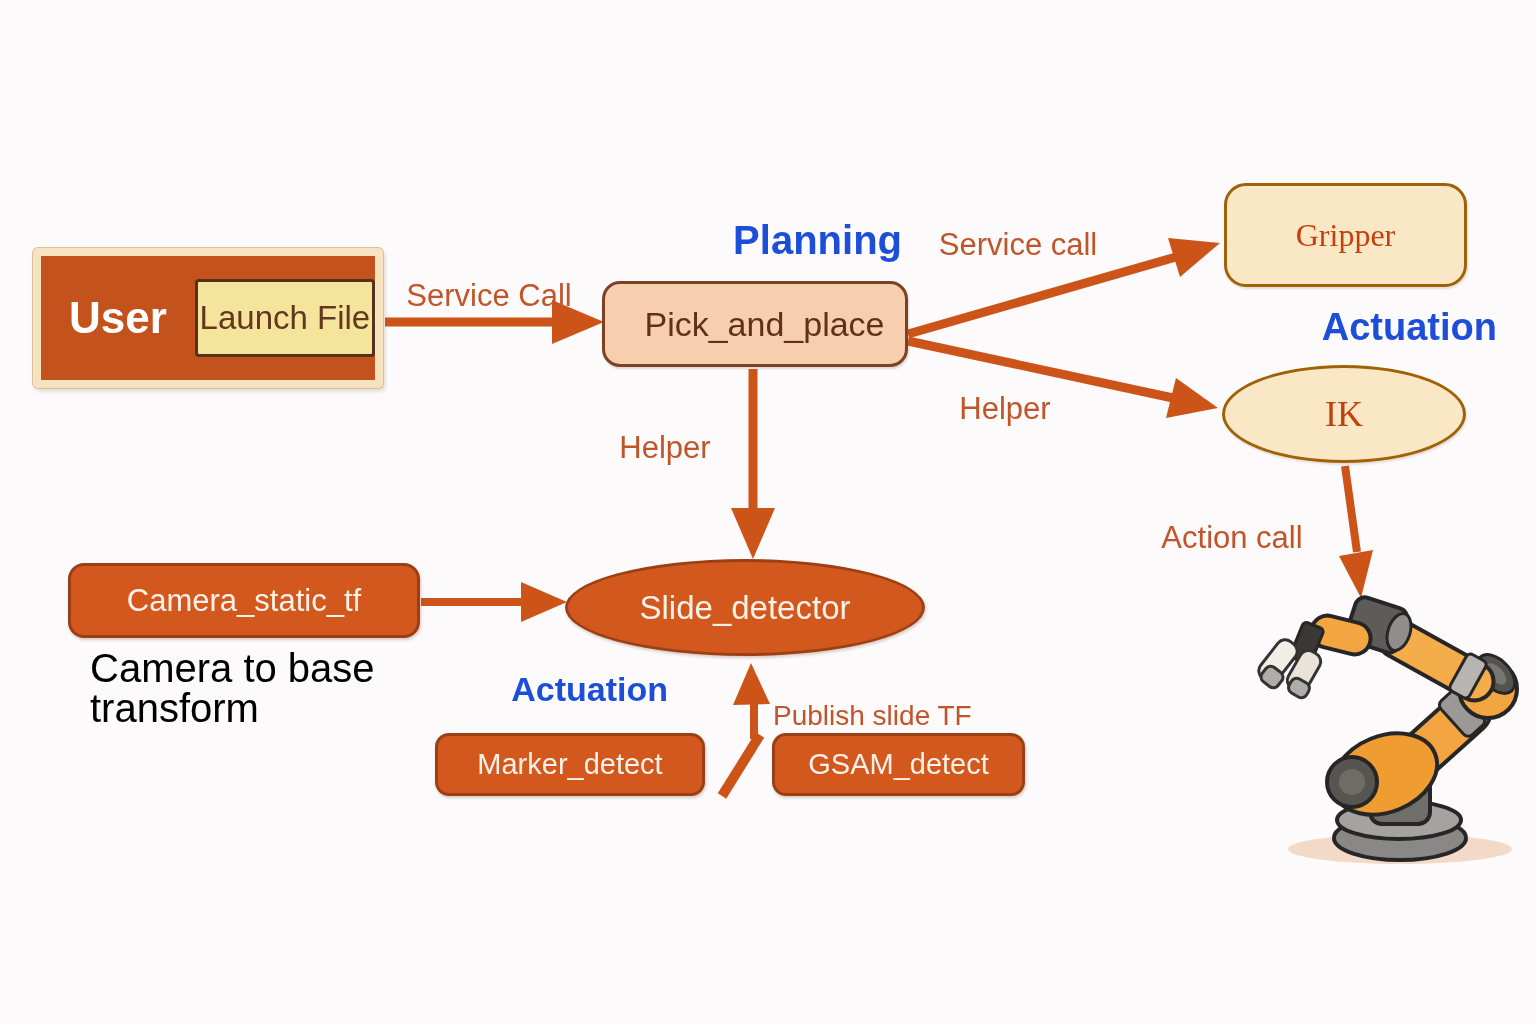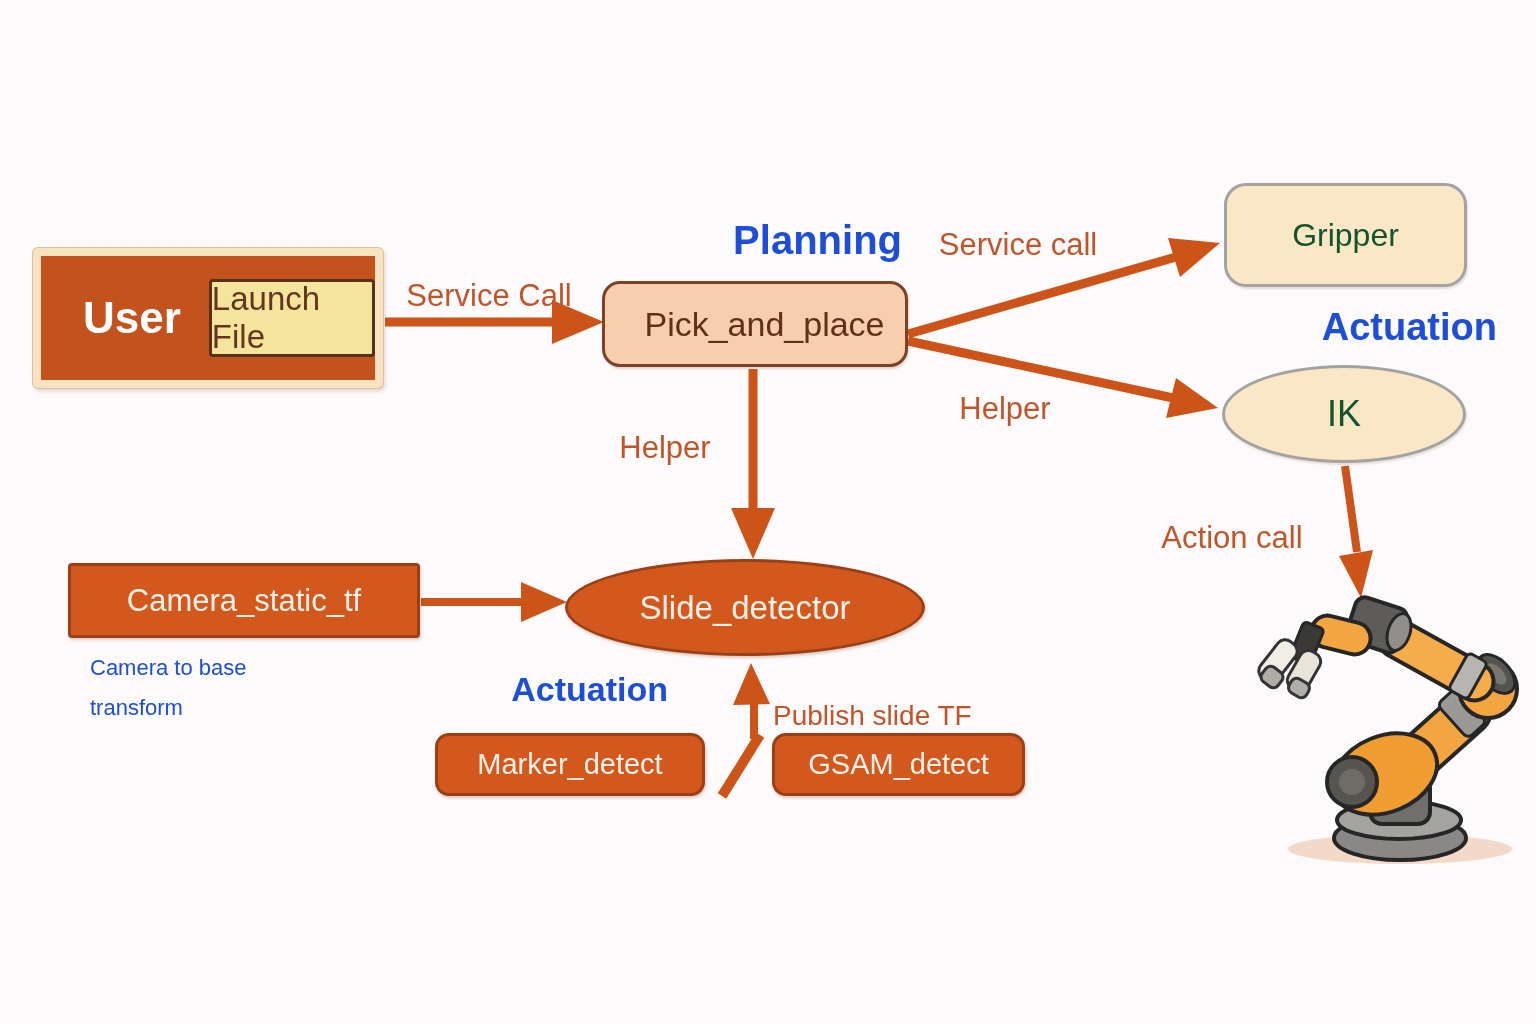--- a/index.html
+++ b/index.html
@@ -9,30 +9,30 @@
     font-family:"Liberation Sans","DejaVu Sans",sans-serif;
   }
   .abs{position:absolute;}
   svg.layer{position:absolute;left:0;top:0;pointer-events:none;}
   .node{
     position:absolute;display:flex;align-items:center;justify-content:center;
     box-sizing:border-box;text-align:center;
   }
   .node-peach{background:#F7CFAF;border:3px solid #7B4226;border-radius:18px;
     color:#5E3118;box-shadow:1px 2px 2px rgba(110,60,25,.18);padding-left:19px;}
-  .node-cream{background:#FAE7C6;border:3px solid #a3a3a3;color:#14532d;
-    box-shadow:1px 2px 2px rgba(110,60,25,.15);}
+  .node-cream{background:#FAE7C6;border:3px solid #a16207;color:#c2410c;
+    box-shadow:1px 2px 2px rgba(110,60,25,.15);font-family:Liberation Serif, serif;}
   .node-orange{background:#D2581E;border:3px solid #9C3F15;color:#FCF1E8;
     box-shadow:1px 2px 3px rgba(110,60,25,.25);}
   .ellipse{border-radius:50%;}
   .title{position:absolute;color:#1d4ed8;font-weight:bold;text-align:right;}
   .edge-label{position:absolute;color:#C0552A;text-align:center;}
   .user-box{background:#F8E3C1;border-radius:5px;box-shadow:0 0 0 1px #DCC09B,2px 3px 4px rgba(110,60,25,.2);}
   .user-fill{position:absolute;inset:8px;background:#C4521D;display:flex;align-items:center;
-    padding-left:42px;gap:28px;box-sizing:border-box;}
+    padding-left:28px;gap:28px;box-sizing:border-box;}
   .user-label{color:#FFFFFF;font-weight:bold;font-size:44px;}
   .launch-box{width:201px;height:78px;background:#F5E49C;border:3px solid #54331A;border-radius:4px;
     display:flex;align-items:center;justify-content:center;box-sizing:border-box;
     color:#63371E;font-size:33px;}
 </style>
 </head>
 <body>
 
 <div class="canvas">
 
@@ -109,24 +109,24 @@
   </div>
 
   <div class="node node-cream" style="left:1224px;top:183px;width:243px;height:104px;border-radius:22px;font-size:32px;">
     <span>Gripper</span>
   </div>
   <div class="title" style="left:1197px;top:306px;width:300px;font-size:38px;">Actuation</div>
   <div class="node node-cream ellipse" style="left:1222px;top:365px;width:244px;height:98px;font-size:36px;">
     <span>IK</span>
   </div>
 
-  <div class="node node-orange" style="left:68px;top:563px;width:352px;height:75px;border-radius:4px;font-size:31px;">
+  <div class="node node-orange" style="left:68px;top:563px;width:352px;height:75px;border-radius:16px;font-size:31px;">
     <span>Camera_static_tf</span>
   </div>
-  <div class="abs" style="left:90px;top:648px;font-size:22px;line-height:40px;color:#1d4ed8;">
+  <div class="abs" style="left:90px;top:648px;font-size:40px;line-height:40px;color:#000000;">
     <div>Camera to base</div>
     <div>transform</div>
   </div>
   <div class="node node-orange ellipse" style="left:565px;top:559px;width:360px;height:97px;font-size:33px;">
     <span>Slide_detector</span>
   </div>
   <div class="title" style="left:368px;top:670px;width:300px;font-size:34px;">Actuation</div>
   <div class="node node-orange" style="left:435px;top:733px;width:270px;height:63px;border-radius:14px;font-size:29px;">
     <span>Marker_detect</span>
   </div>

